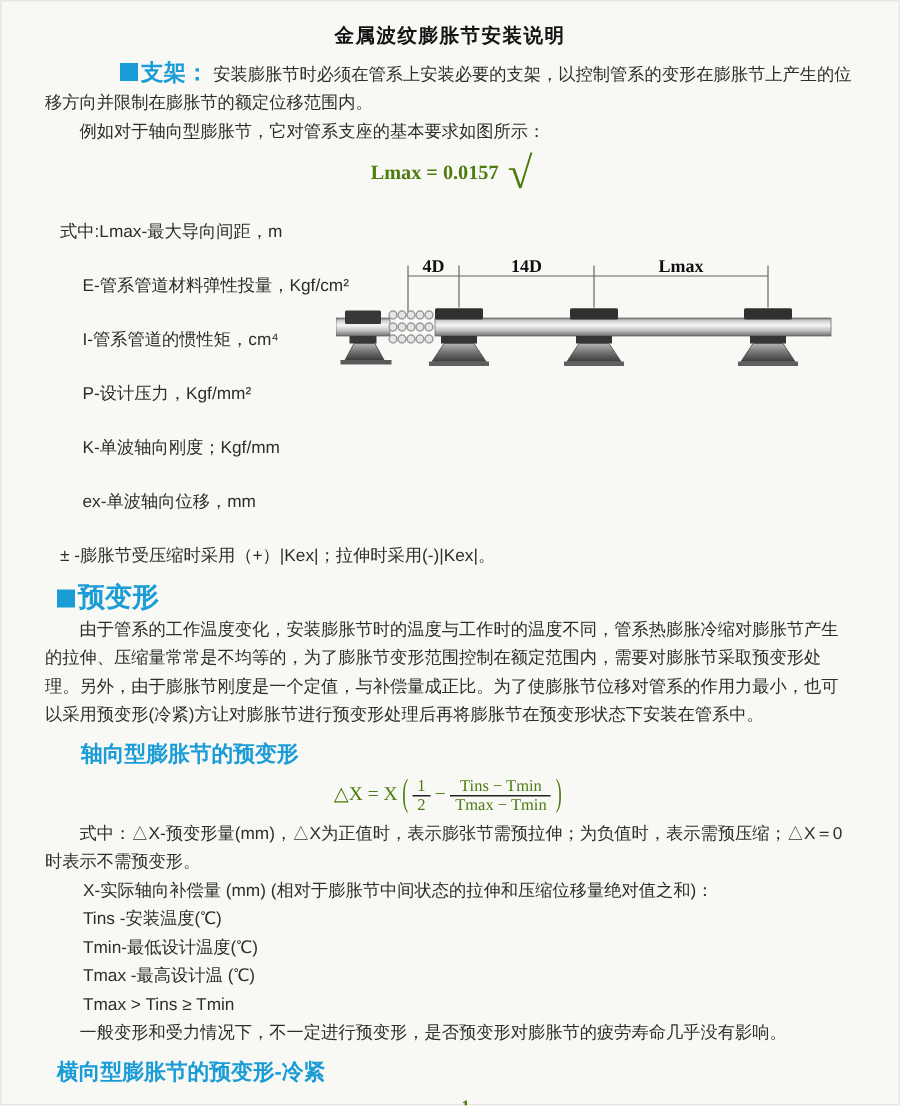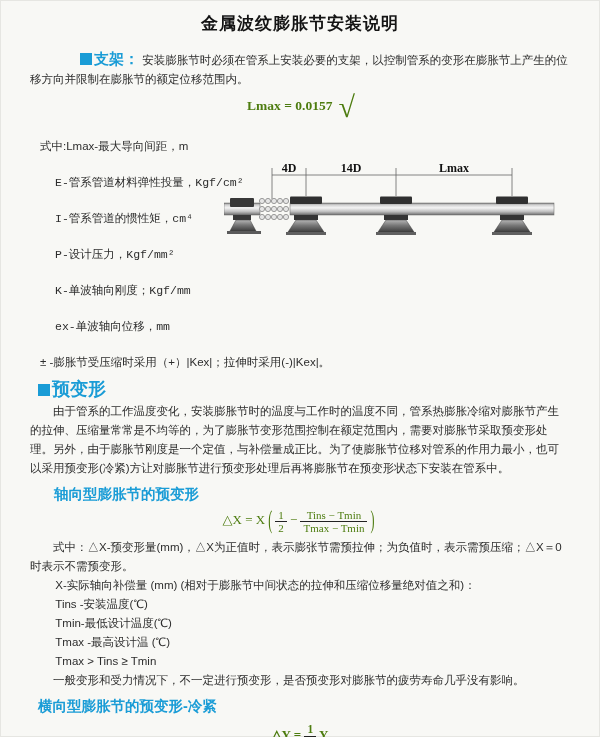--- a/index.html
+++ b/index.html
@@ -5,22 +5,22 @@
   html,body { margin:0; padding:0; background:#ffffff; }
   .page {
     width:600px; height:737px; box-sizing:border-box;
     padding:6px 30px 0;
     background:#f8f8f5;
     box-shadow: inset 0 0 0 1px #e6e6e2;
     font-family:"Liberation Sans", sans-serif;
     font-size:11.5px; line-height:19px; color:#2d2d2d;
     overflow:hidden; position:relative;
   }
-  h1.title { font-size:17px; line-height:27px; font-weight:700; text-align:center;
-    margin:4px 0 12px; color:#141414; letter-spacing:1px; }
+  h1.title { font-size:13px; line-height:27px; font-weight:700; text-align:center;
+    margin:4px 0 2px; color:#141414; letter-spacing:1px; }
 
   .sq { display:inline-block; width:12px; height:12px; background:#1a9cd6;
     margin-right:2px; vertical-align:-1px; }
   .sec-head { color:#1a9cd6; font-size:15px; font-weight:700; }
 
   p { margin:0; }
   .support-para { text-indent:50px; }
   .indent { text-indent:2em; }
 
   .formula { text-align:center; font-family:"Liberation Serif", serif; color:#4d7c0f; }
@@ -29,21 +29,21 @@
   .frac .den { border-top:1px solid #222; }
 
   .f1 { margin:5px 0 3px; font-weight:700; font-size:13.5px; }
   .f1 .rad { font-size:30px; font-weight:400; vertical-align:middle; margin:0 -2px 0 6px; line-height:26px; }
   .rootbox { display:inline-block; border-top:1.4px solid #222; vertical-align:middle; padding:2px 6px 0; }
   .f1 .frac { font-style:italic; font-weight:700; }
 
   .vars { position:relative; margin-top:2px; }
   .vars ul { list-style:none; margin:0; padding:0 0 0 10px; line-height:19px; }
   .vars li { white-space:nowrap;margin-top:17px; }
-  .vars li.sub { padding-left:15px;font-family:Liberation Mono, monospace; }
+  .vars li.sub { padding-left:15px; }
   .vars-note { padding-left:10px; text-indent:0.5em; }
   .diagram { position:absolute; top:26px; right:-6px; }
 
   h2.section { margin:7px 0 2px; padding-left:8px; font-size:18px; line-height:21px; }
   h2.section .sec-head2 { color:#1a9cd6; font-weight:700; }
 
   h3 { color:#1a9cd6; font-size:14.5px; line-height:20px; font-weight:700; margin:6px 0 2px; }
   h3.axial { margin-left:24px; }
   h3.lat { margin-left:8px; }
 
@@ -62,20 +62,21 @@
 </style>
 </head>
 <body>
 
 <div class="page">
 
   <h1 class="title">金属波纹膨胀节安装说明</h1>
 
   <p class="support-para"><span class="sq"></span><span class="sec-head">支架：</span> <span>安装膨胀节时必须在管系上安装必要的支架，以控制管系的变形在膨胀节上产生的位移方向并限制在膨胀节的额定位移范围内。</span></p>
 
+  <p class="indent">例如对于轴向型膨胀节，它对管系支座的基本要求如图所示：</p>
 
   <div class="formula f1">
     <span>Lmax = 0.0157</span><span class="rad">√</span>
   </div>
 
   <div class="vars">
     <ul>
       <li>式中:Lmax-最大导向间距，m</li>
       <li class="sub">E-管系管道材料弹性投量，Kgf/cm²</li>
       <li class="sub">I-管系管道的惯性矩，cm⁴</li>

